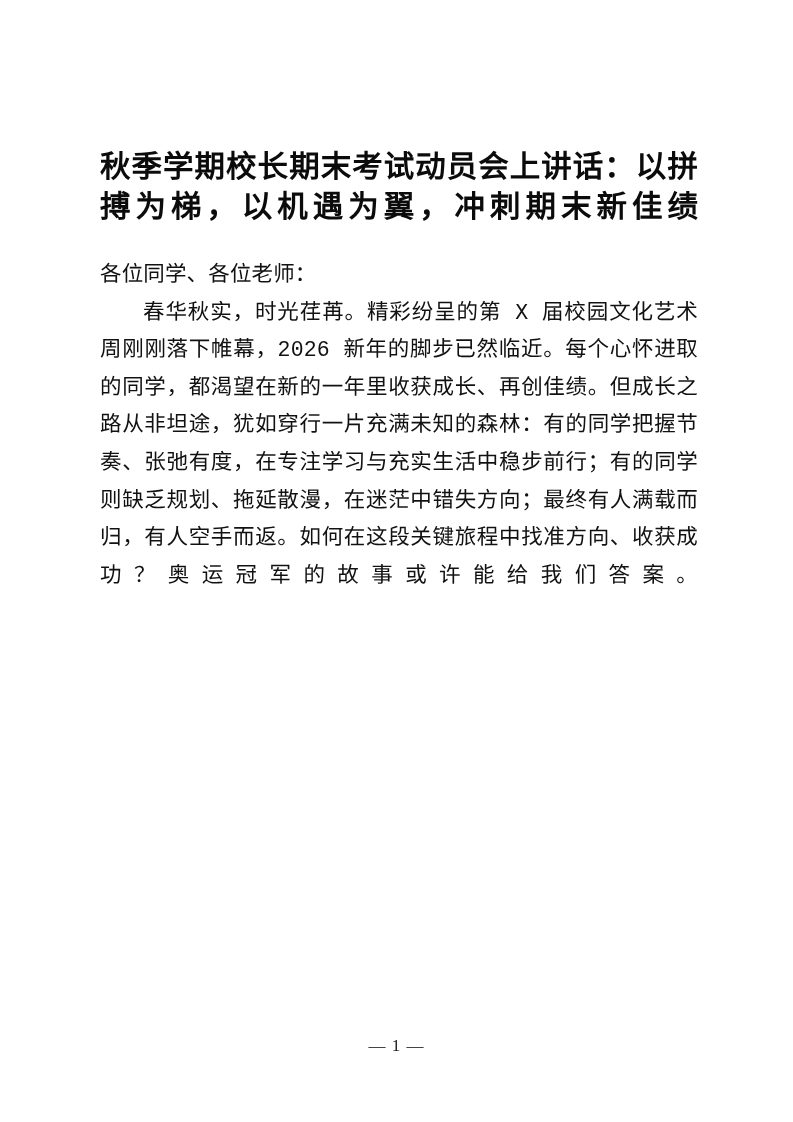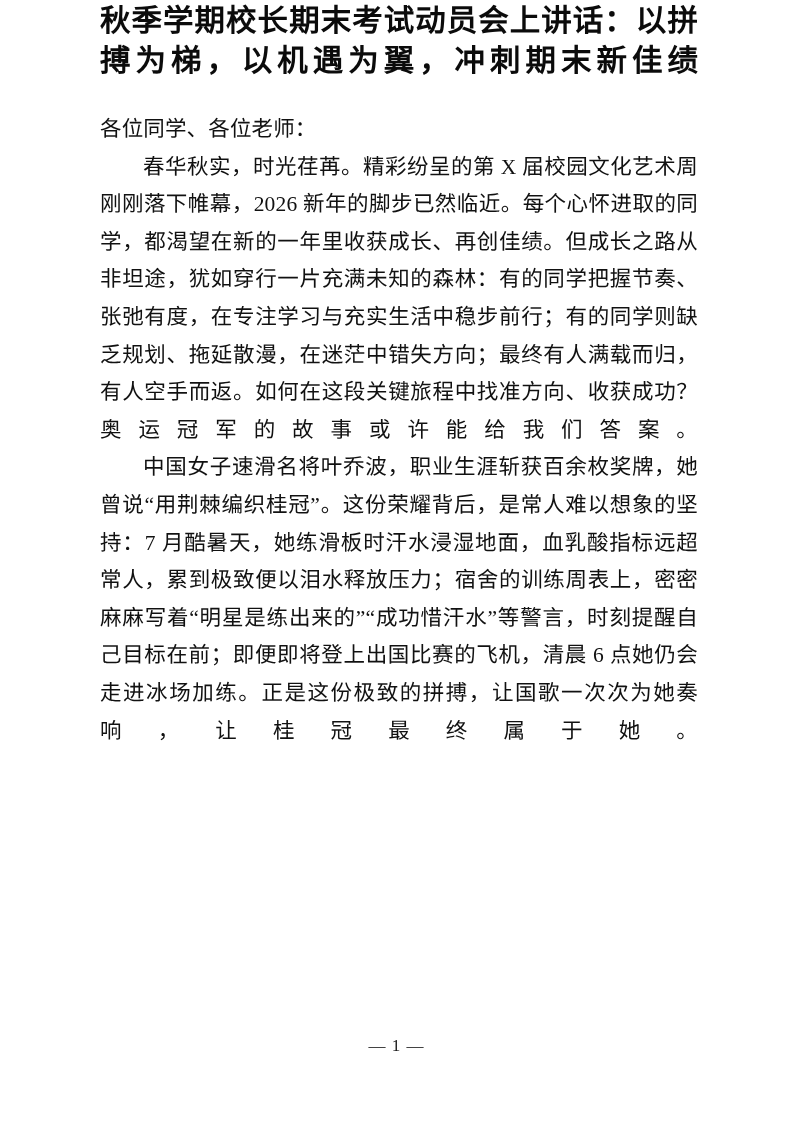--- a/index.html
+++ b/index.html
@@ -25,38 +25,39 @@
   .content {
     position: absolute;
     left: 100px;
     top: 0;
     width: 598px;
   }
 
   
   .doc-title {
     margin: 0;
+    padding-top: 146px;
     font-family: "Liberation Sans", "DejaVu Sans", sans-serif;
     font-weight: bold;
     font-size: 30.5px;
     line-height: 40px;
     letter-spacing: 0.1px;
     text-align: justify;
     text-align-last: justify;
     color: #0b0b0b;
     white-space: pre-wrap;
   }
 
   
   .body-block {
     margin-top: 31px;
   }
   p.para {
     margin: 0;
-    font-family: Liberation Serif, serif;
+    font-family: Liberation Mono, monospace;
     font-size: 21.5px;
     line-height: 37.6px;
     color: #111111;
     text-align: justify;
     text-align-last: left;
     letter-spacing: 0.15px;
     word-break: break-all;
   }
   p.para.indent {
     text-indent: 2em;
@@ -88,21 +89,20 @@
 
     <h1 class="doc-title">秋季学期校长期末考试动员会上讲话：以拼搏为梯，以机遇为翼，冲刺期末新佳绩</h1>
 
     <div class="body-block">
 
       <p class="para" id="p0">各位同学、各位老师：</p>
 
 
       <p class="para indent justify-all" id="p2">春华秋实，时光荏苒。精彩纷呈的第 X 届校园文化艺术周刚刚落下帷幕，2026 新年的脚步已然临近。每个心怀进取的同学，都渴望在新的一年里收获成长、再创佳绩。但成长之路从非坦途，犹如穿行一片充满未知的森林：有的同学把握节奏、张弛有度，在专注学习与充实生活中稳步前行；有的同学则缺乏规划、拖延散漫，在迷茫中错失方向；最终有人满载而归，有人空手而返。如何在这段关键旅程中找准方向、收获成功？奥运冠军的故事或许能给我们答案。</p>
 
-      <p class="para indent justify-all" id="p3">中国女子速滑名将叶乔波，职业生涯斩获百余枚奖牌，她曾说“用荆棘编织桂冠”。这份荣耀背后，是常人难以想象的坚持：7 月酷暑天，她练滑板时汗水浸湿地面，血乳酸指标远超常人，累到极致便以泪水释放压力；宿舍的训练周表上，密密麻麻写着“明星是练出来的”“成功惜汗水”等警言，时刻提醒自己目标在前；即便即将登上出国比赛的飞机，清晨 6 点她仍会走进冰场加练。正是这份极致的拼搏，让国歌一次次为她奏响，让桂冠最终属于她。</p>
 
 
     </div>
   </div>
 
   <div class="page-footer">— 1 —</div>
 
 </div>
 
 </body></html>

